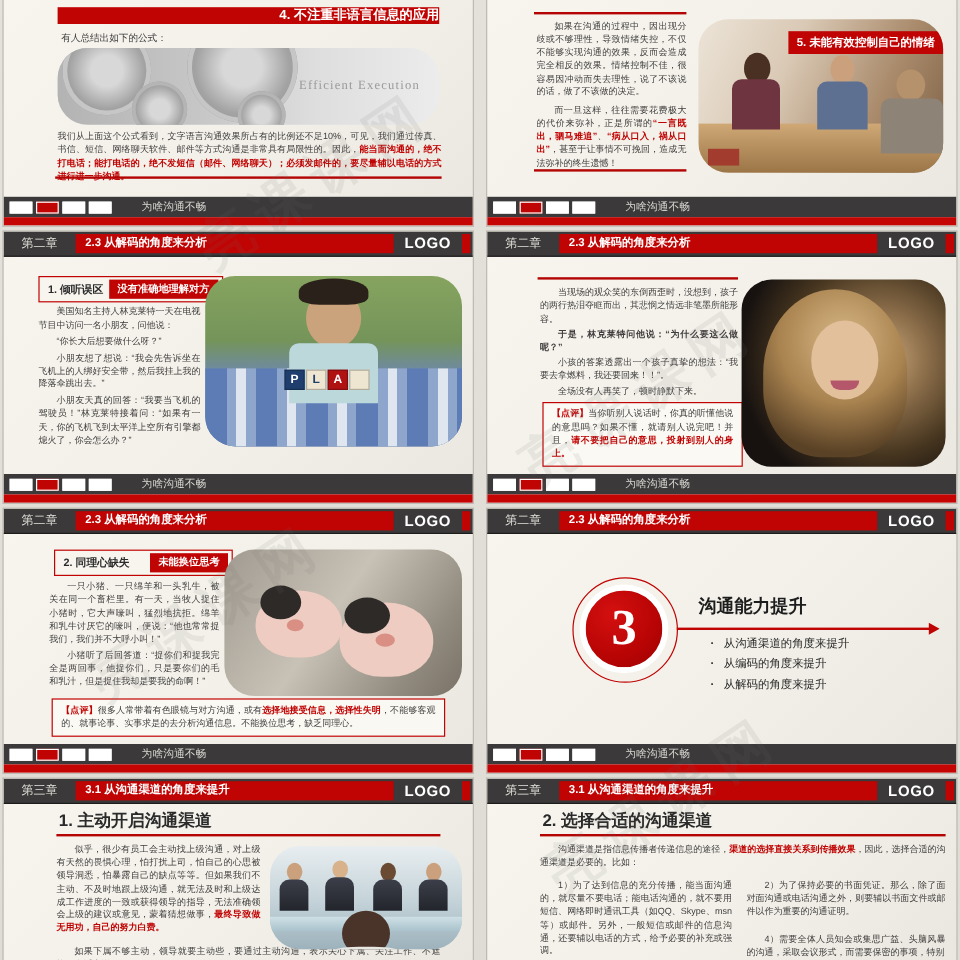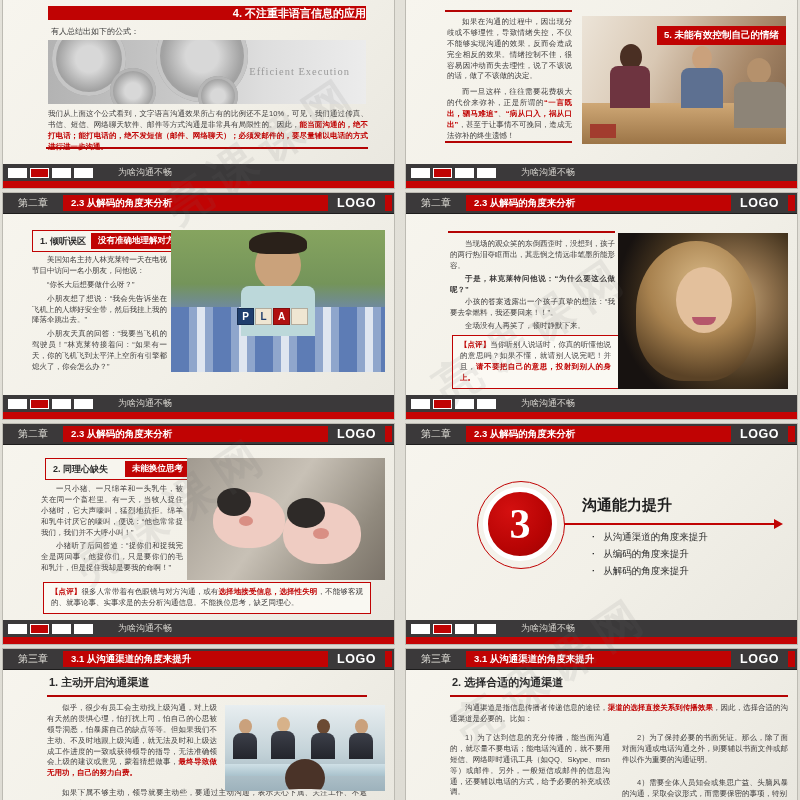--- a/index.html
+++ b/index.html
@@ -21,27 +21,27 @@
   .sq{width:17px;height:8px;border:1px solid #fff;background:#fff;margin-right:3px;}
   .sq.on{background:#c00303;}
   .ftr .ft{color:#d9d7d1;font-size:9px;margin-left:22px;}
   .ftr .strip{height:7px;background:#c50404;}
   
   .p{color:#3f3d3d;font-size:7.5px;line-height:1.45;text-align:justify;}
   .p .ind{display:block;text-indent:2em;}
   .red{color:#c00303;font-weight:bold;}
   .rline{position:absolute;height:2px;background:#b40404;}
   .titlebar{position:absolute;height:14px;line-height:14px;background:#c00303;color:#fff;font-weight:bold;font-size:11px;padding-left:7px;box-sizing:border-box;text-align:right;}
-  .stitle{position:absolute;font-size:11px;font-weight:bold;color:#2a2a2a;}
+  .stitle{position:absolute;font-size:14px;font-weight:bold;color:#2a2a2a;}
   .lblbox{position:absolute;display:inline-flex;align-items:center;border:1px solid #c00303;background:#f7f5ee;padding:2px 3px;}
   .lblbox .lt{font-size:9px;font-weight:bold;color:#2a2a2a;margin:0 5px 0 4px;white-space:nowrap;}
   .lblbox .rt{background:#c00303;color:#fff;font-weight:bold;font-size:8.5px;padding:2px 7px;white-space:nowrap;}
   .cbox{position:absolute;border:1px solid #c00303;background:rgba(252,250,244,.85);padding:4px 7px;box-sizing:border-box;}
   
-  .img{position:absolute;overflow:hidden;}
+  .img{position:absolute;overflow:hidden;border-radius:25px;}
   .gears{background:linear-gradient(90deg,#b3b3b3 0%,#c8c8c8 40%,#dedede 68%,#ececec 100%);}
   .gear{position:absolute;border-radius:50%;background:radial-gradient(circle,#d8d8d8 25%,#a3a3a3 60%,#8f8f8f 100%);box-shadow:inset 0 0 0 4px #c6c6c6;}
   .gear.sm{box-shadow:inset 0 0 0 3px #b5b5b5;}
   .exec{position:absolute;right:16px;top:26px;font-family:"Liberation Serif","DejaVu Serif",serif;color:#9a9a9a;font-size:10.5px;letter-spacing:1px;}
   .meeting{background:linear-gradient(115deg,#ece4d8 0%,#d9c8b4 35%,#a98a6b 70%,#7c5f45 100%);}
   .head{position:absolute;border-radius:50%;}
   .body{position:absolute;border-radius:8px 8px 0 0;}
   .tablew{position:absolute;left:0;right:0;bottom:0;height:32%;background:linear-gradient(180deg,#cfa876 0%,#9c7547 100%);}
   .banner{position:absolute;background:#c00303;color:#fff;font-weight:bold;font-size:9.5px;padding:3px 7px;white-space:nowrap;}
   .boy{background:linear-gradient(180deg,#86a45f 0%,#74945a 38%,#6e87b4 60%,#4b69a2 100%);}

